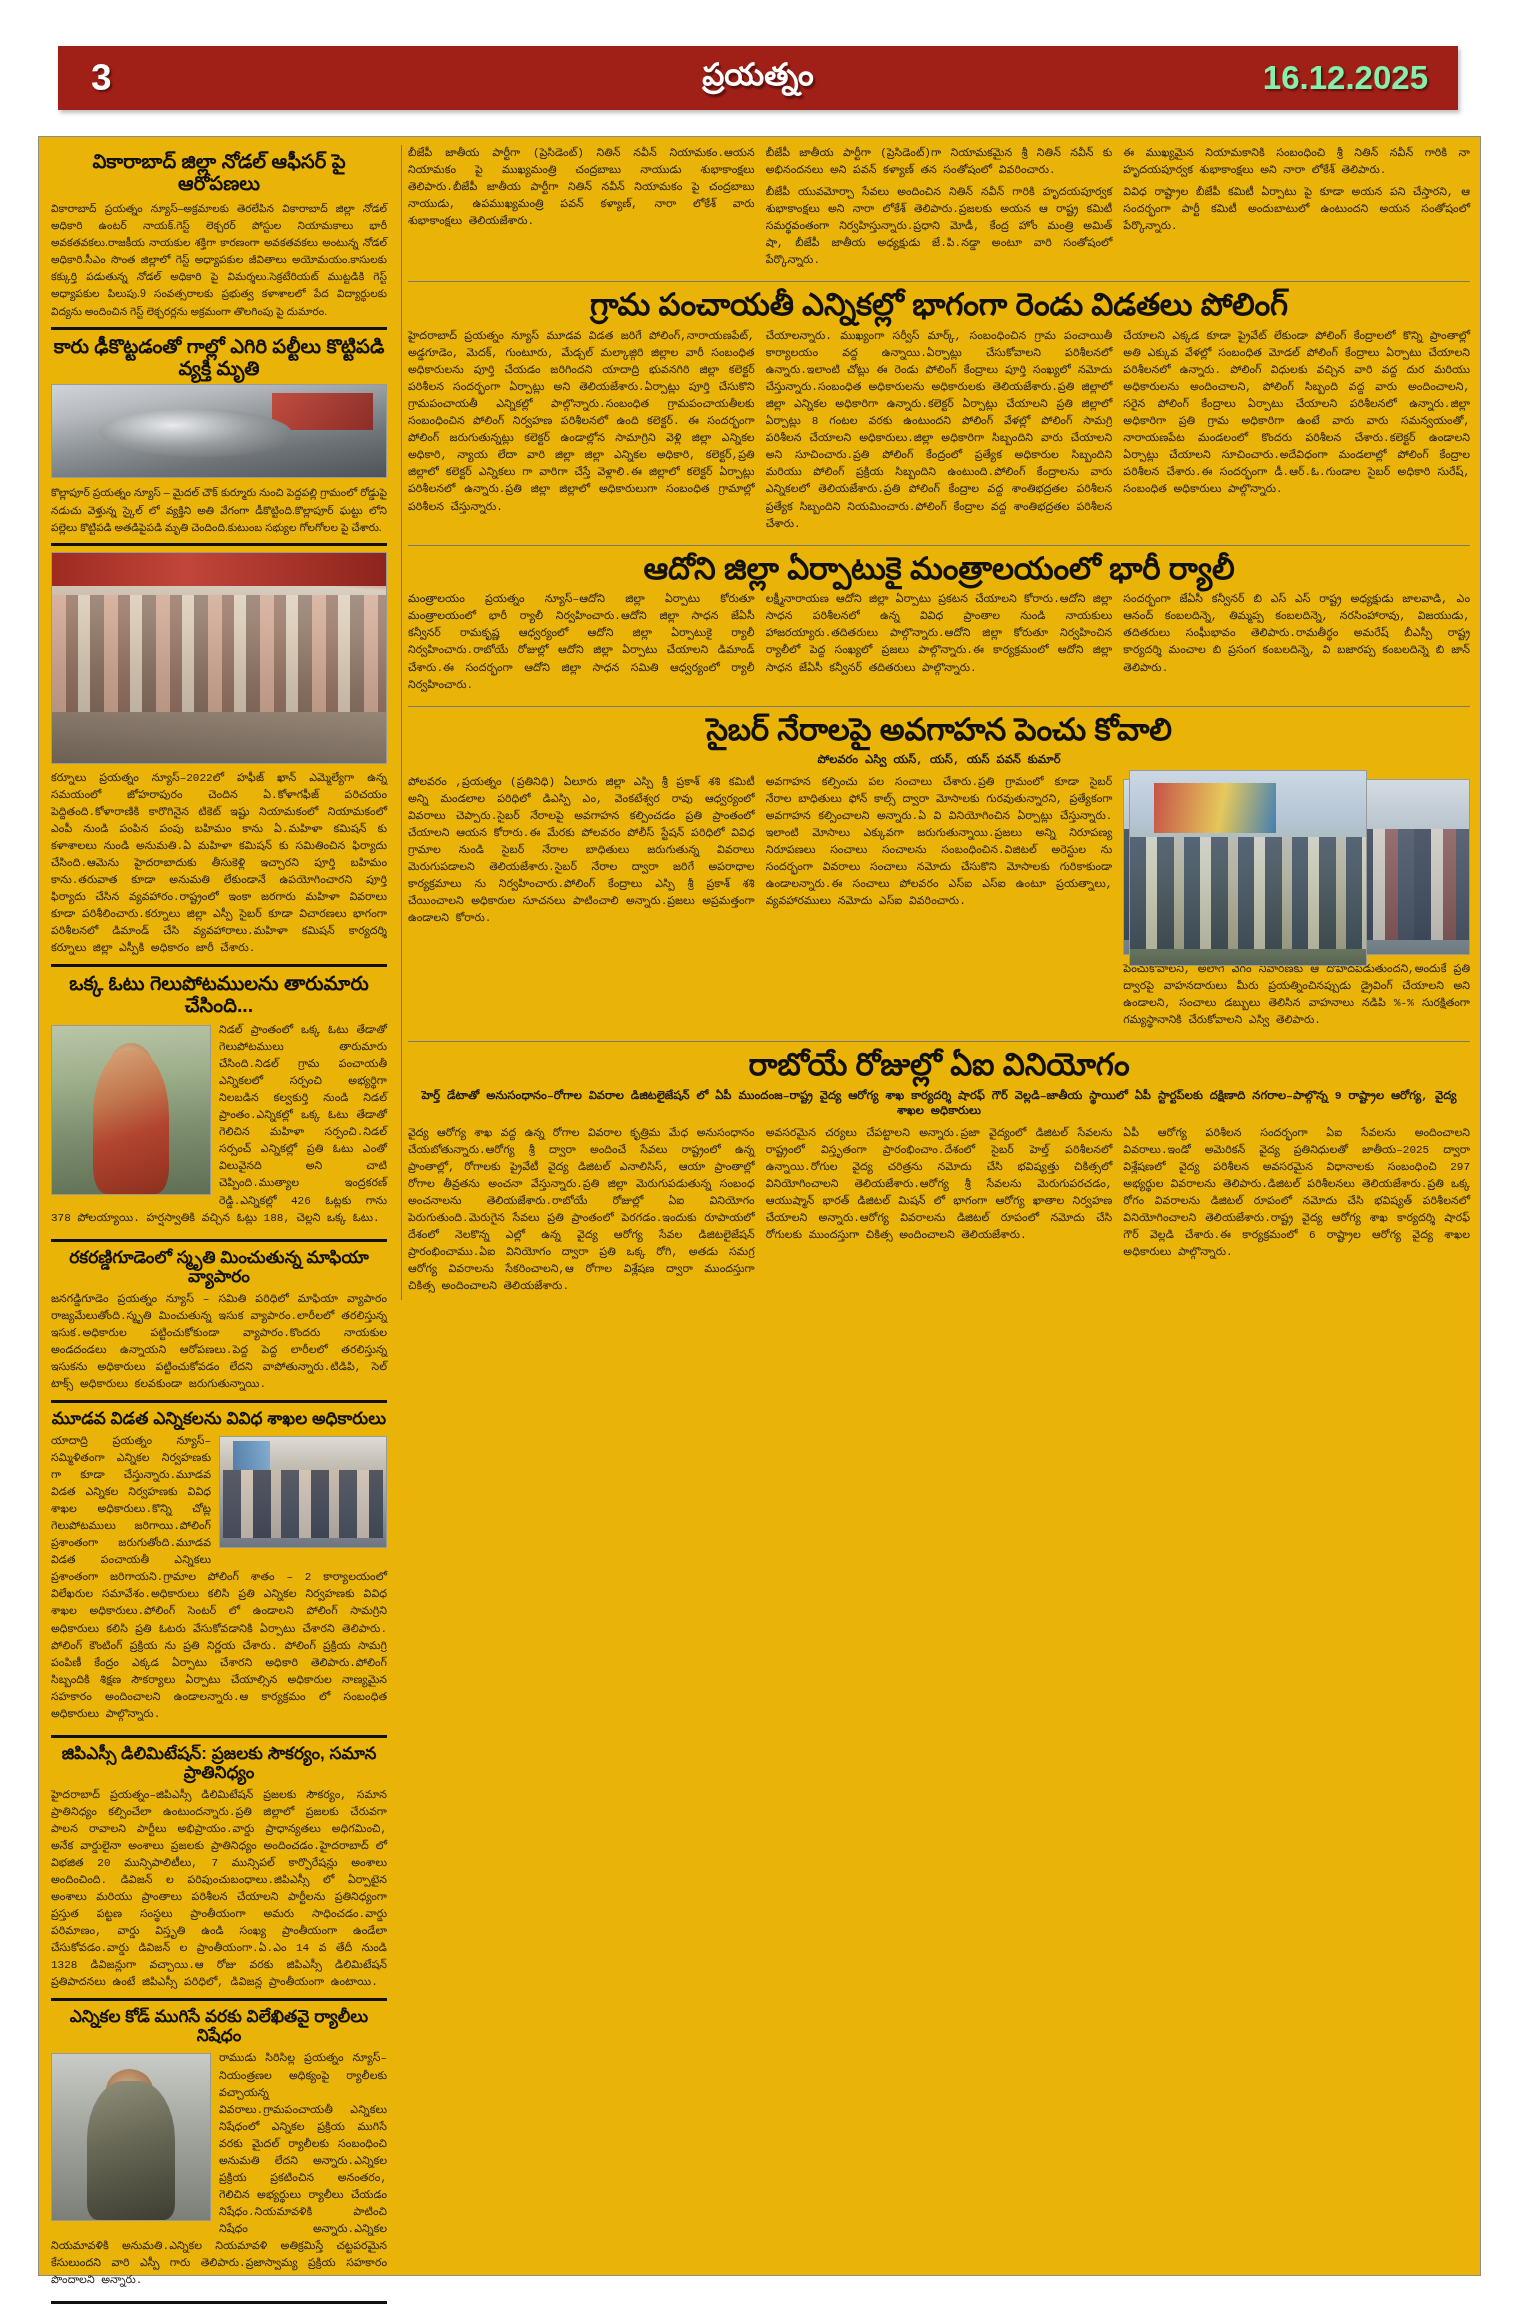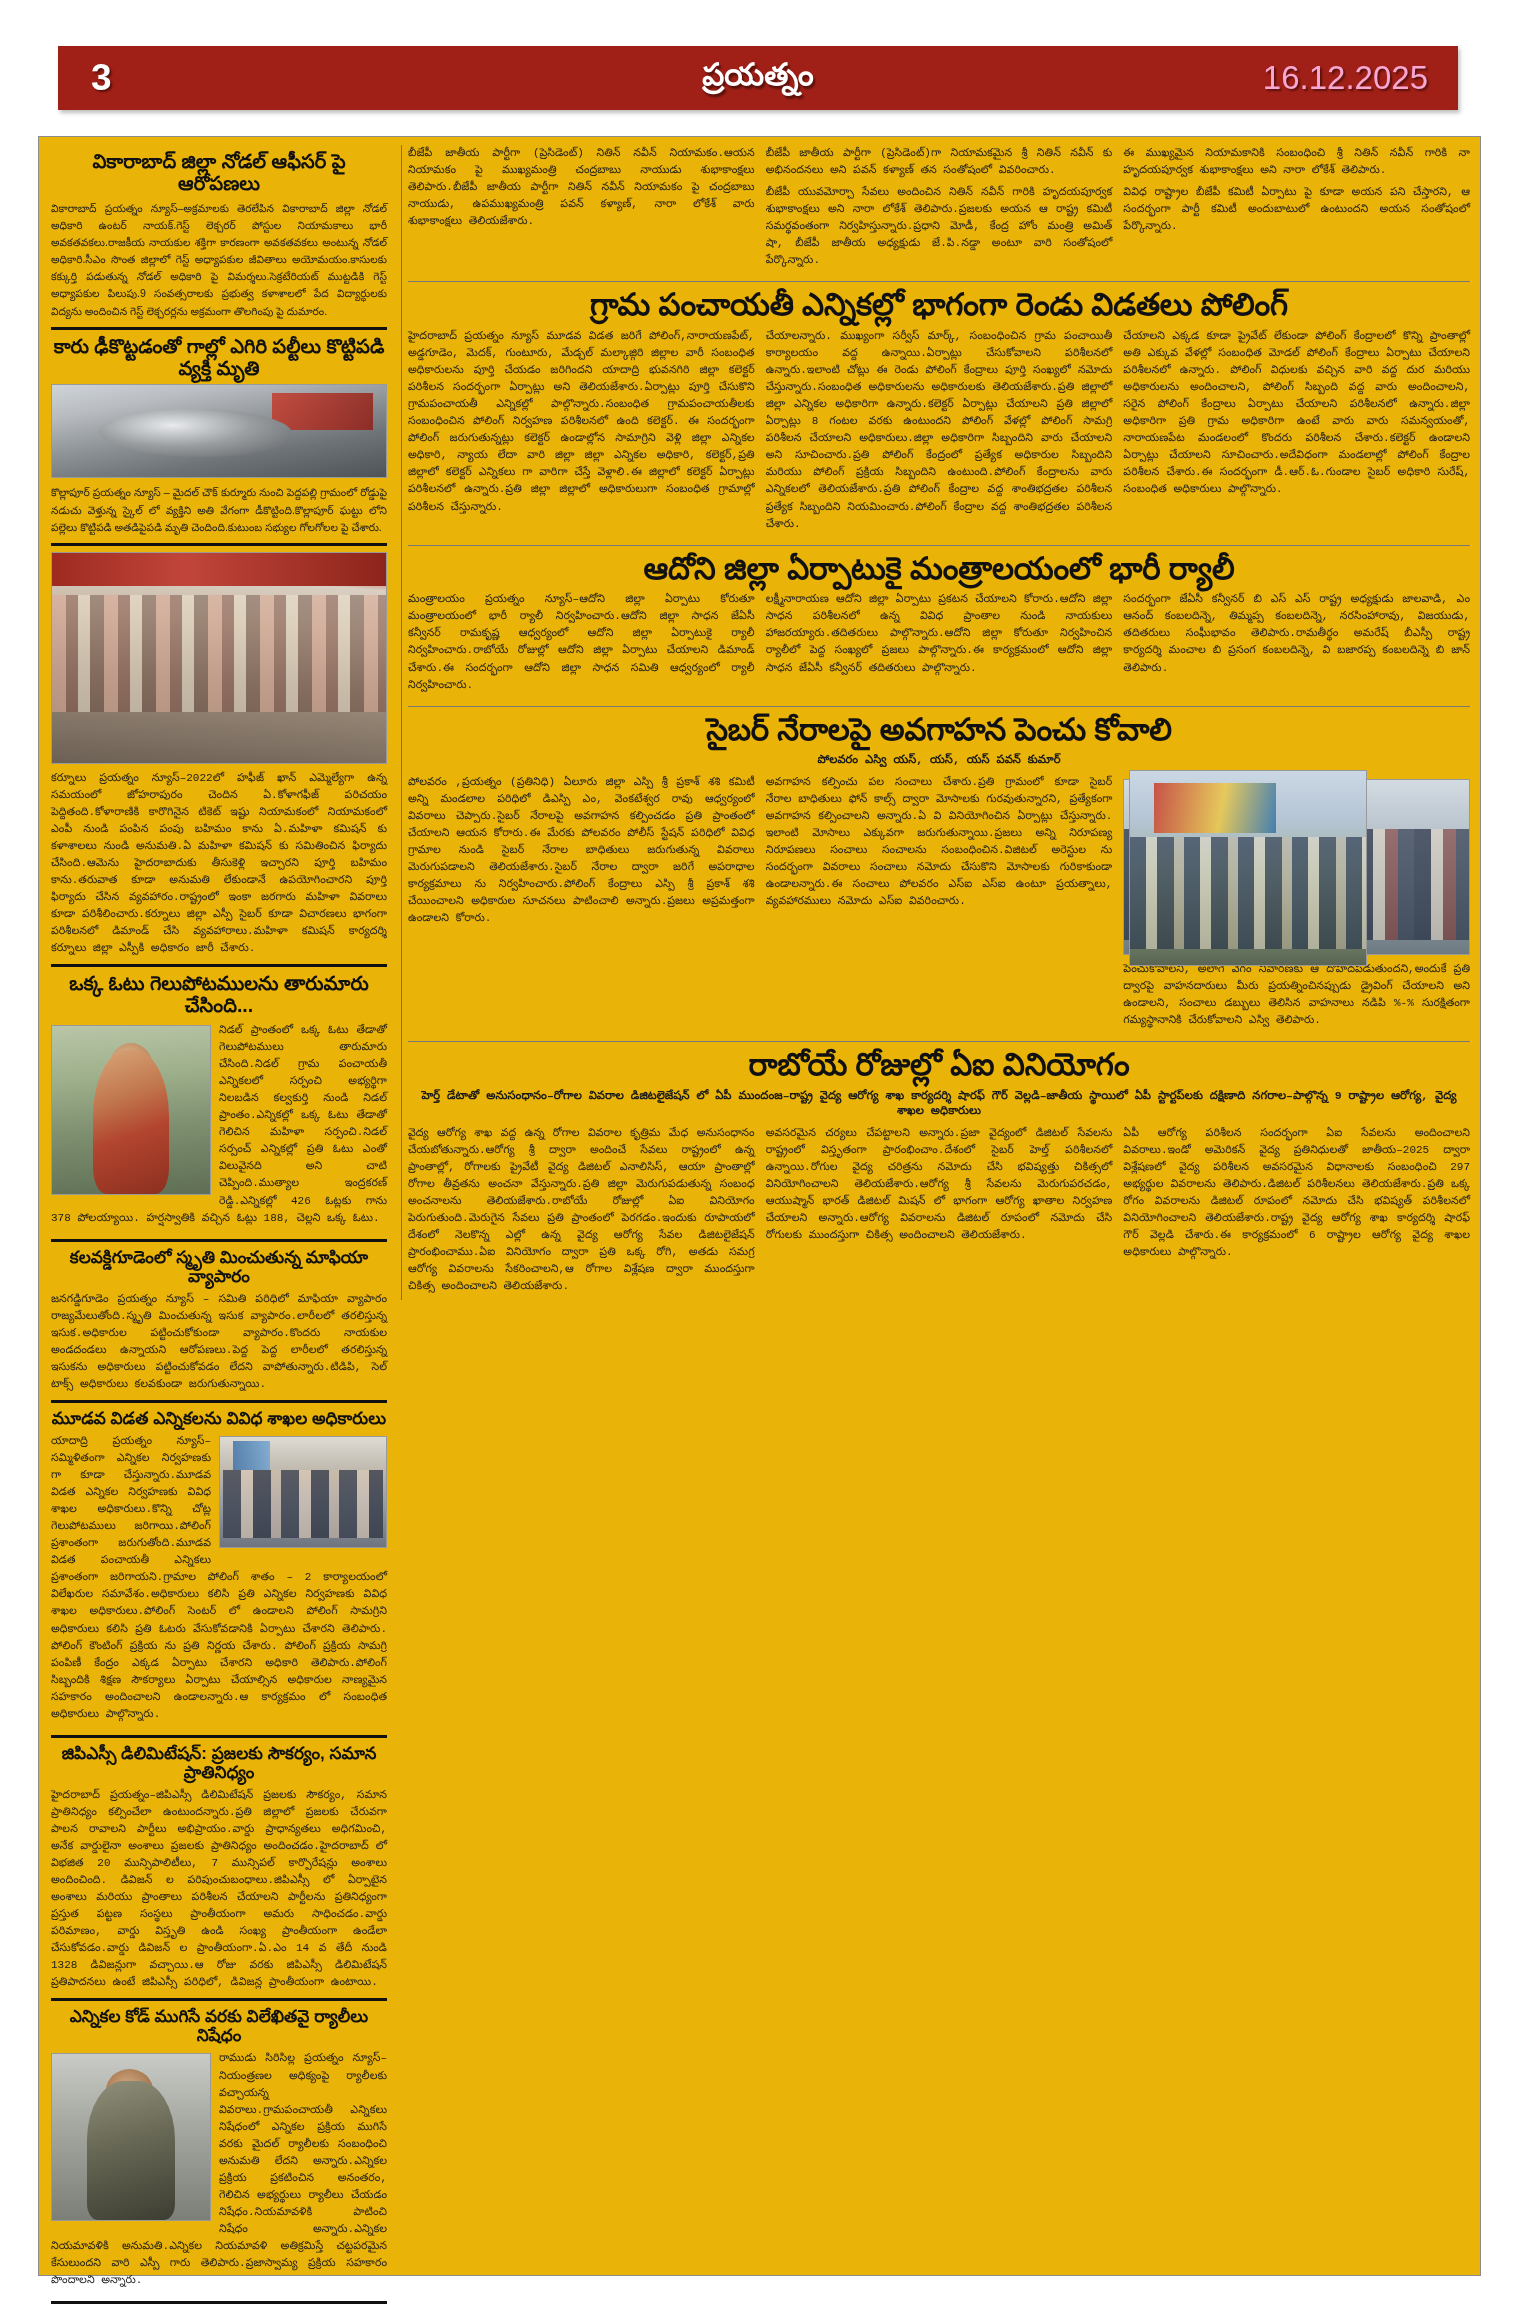--- a/index.html
+++ b/index.html
@@ -34,23 +34,23 @@
     left: 0; right: 0;
     text-align: center;
     color: #ffffff;
     font-size: 31px;
     font-weight: bold;
     text-shadow: 2px 3px 2px rgba(0,0,0,0.45);
   }
   #masthead .edition-date {
     position: absolute;
     right: 30px;
-    color: #f9a8d4;
+    color: #86efac;
     font-size: 33px;
-    font-weight: normal;
+    font-weight: bold;
     text-shadow: 2px 2px 2px rgba(0,0,0,0.45);
   }
 
   
   #page-frame {
     position: absolute;
     left: 38px; top: 136px;
     width: 1443px; height: 2140px;
     border: 1px solid #8b8b8b;
     background: #eab308;
@@ -296,21 +296,21 @@
 
     <div>
       <div class="hl hl-md">ఒక్క ఓటు గెలుపోటములను తారుమారు చేసింది...</div>
       <div class="photo photo-inline-left ph-woman"></div>
       <p class="body-txt tight">నిడల్ ప్రాంతంలో ఒక్క ఓటు తేడాతో గెలుపోటములు తారుమారు చేసింది.నిడల్ గ్రామ పంచాయతీ ఎన్నికలలో సర్పంచి అభ్యర్థిగా నిలబడిన కల్వకుర్తి నుండి నిడల్ ప్రాంతం.ఎన్నికల్లో ఒక్క ఓటు తేడాతో గెలిచిన మహిళా సర్పంచి.నిడల్ సర్పంచ్ ఎన్నికల్లో ప్రతి ఓటు ఎంతో విలువైనది అని చాటి చెప్పింది.ముత్యాల ఇంద్రకరణ్ రెడ్డి.ఎన్నికల్లో 426 ఓట్లకు గాను 378 పోలయ్యాయి. హర్షస్వాతికి వచ్చిన ఓట్లు 188, చెల్లని ఒక్క ఓటు.</p>
       <div style="clear:both"></div>
     </div>
     <hr class="rule-thick">
 
     <div>
-      <div class="hl hl-sm">కలవక్డిగూడెంలో స్మృతి మించుతున్న మాఫియా వ్యాపారం</div>
+      <div class="hl hl-sm">రకరణ్డిగూడెంలో స్మృతి మించుతున్న మాఫియా వ్యాపారం</div>
       <p class="body-txt tight">జనగడ్డిగూడెం ప్రయత్నం న్యూస్ – సమితి పరిధిలో మాఫియా వ్యాపారం రాజ్యమేలుతోంది.స్మృతి మించుతున్న ఇసుక వ్యాపారం.లారీలలో తరలిస్తున్న ఇసుక.అధికారుల పట్టించుకోకుండా వ్యాపారం.కొందరు నాయకుల అండదండలు ఉన్నాయని ఆరోపణలు.పెద్ద పెద్ద లారీలలో తరలిస్తున్న ఇసుకను అధికారులు పట్టించుకోవడం లేదని వాపోతున్నారు.టిడిపి, సెల్ టాక్స్ అధికారులు కలవకుండా జరుగుతున్నాయి.</p>
     </div>
     <hr class="rule-thick">
 
     <div>
       <div class="hl hl-sm">మూడవ విడత ఎన్నికలను వివిధ శాఖల అధికారులు</div>
       <div class="photo photo-inline-right ph-officials"></div>
       <p class="body-txt tight">యాదాద్రి ప్రయత్నం న్యూస్–సమ్మిళితంగా ఎన్నికల నిర్వహణకు గా కూడా చేస్తున్నారు.మూడవ విడత ఎన్నికల నిర్వహణకు వివిధ శాఖల అధికారులు.కొన్ని చోట్ల గెలుపోటములు జరిగాయి.పోలింగ్ ప్రశాంతంగా జరుగుతోంది.మూడవ విడత పంచాయతీ ఎన్నికలు ప్రశాంతంగా జరిగాయని.గ్రామాల పోలింగ్ శాతం – 2 కార్యాలయంలో విలేఖరుల సమావేశం.అధికారులు కలిసి ప్రతి ఎన్నికల నిర్వహణకు వివిధ శాఖల అధికారులు.పోలింగ్ సెంటర్ లో ఉండాలని పోలింగ్ సామగ్రిని అధికారులు కలిసి ప్రతి ఓటరు వేసుకోవడానికి ఏర్పాటు చేశారని తెలిపారు. పోలింగ్ కౌంటింగ్ ప్రక్రియ ను ప్రతి నిర్ణయ చేశారు. పోలింగ్ ప్రక్రియ సామగ్రి పంపిణీ కేంద్రం ఎక్కడ ఏర్పాటు చేశారని అధికారి తెలిపారు.పోలింగ్ సిబ్బందికి శిక్షణ సౌకర్యాలు ఏర్పాటు చేయాల్సిన అధికారుల నాణ్యమైన సహకారం అందించాలని ఉండాలన్నారు.ఆ కార్యక్రమం లో సంబంధిత అధికారులు పాల్గొన్నారు.</p>
       <div style="clear:both"></div>
     </div>

